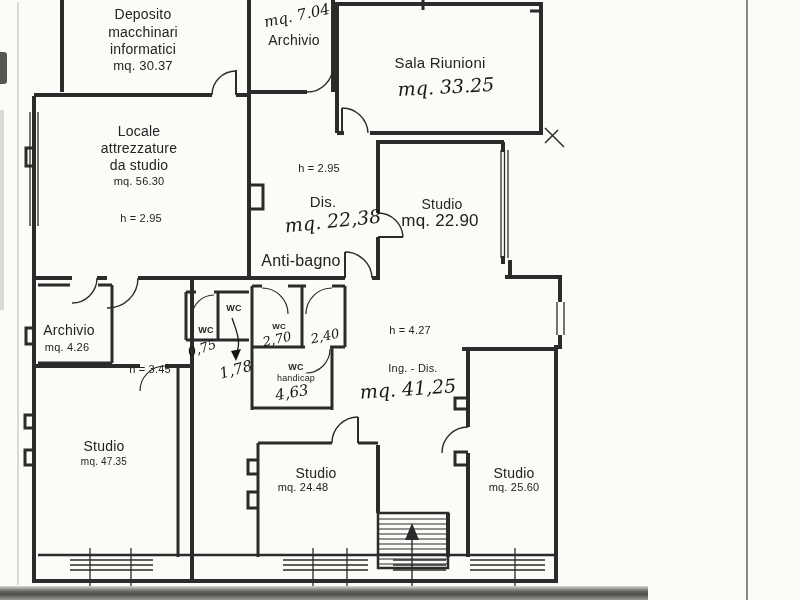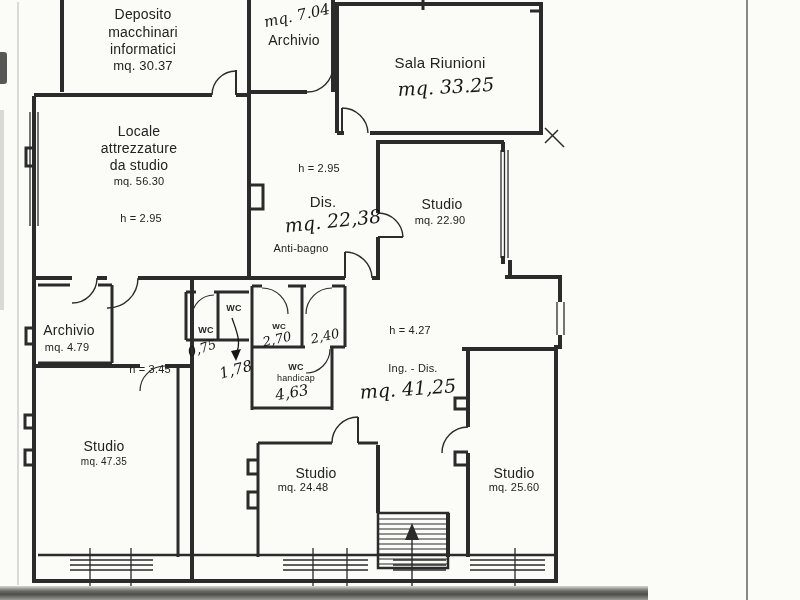--- a/index.html
+++ b/index.html
@@ -154,26 +154,26 @@
   <div class="lbl p" style="left:139px;top:148px;font-size:14px">attrezzature</div>
   <div class="lbl p" style="left:139px;top:165px;font-size:14px">da studio</div>
   <div class="lbl p" style="left:139px;top:181px;font-size:11px">mq. 56.30</div>
   <div class="lbl p" style="left:141px;top:218px;font-size:11px">h = 2.95</div>
 
   <div class="lbl p" style="left:319px;top:168px;font-size:11px">h = 2.95</div>
   <div class="lbl p" style="left:323px;top:201px;font-size:15px">Dis.</div>
   <div class="lbl hw" style="left:333px;top:221px;font-size:19px;transform:translate(-50%,-50%) rotate(-6deg)">mq. 22,38</div>
 
   <div class="lbl p" style="left:442px;top:204px;font-size:14px">Studio</div>
-  <div class="lbl p" style="left:440px;top:220px;font-size:11px">mq. 22.90</div>
-
-  <div class="lbl p" style="left:301px;top:248px;font-size:11px">Anti-bagno</div>
+  <div class="lbl p" style="left:440px;top:220px;font-size:17px">mq. 22.90</div>
+
+  <div class="lbl p" style="left:301px;top:261px;font-size:16px">Anti-bagno</div>
 
   <div class="lbl p" style="left:69px;top:330px;font-size:14px">Archivio</div>
-  <div class="lbl p" style="left:67px;top:347px;font-size:11px">mq. 4.79</div>
+  <div class="lbl p" style="left:67px;top:347px;font-size:11px">mq. 4.26</div>
 
   <div class="lbl p" style="left:150px;top:369px;font-size:11px">h = 3.45</div>
 
   <div class="lbl p" style="left:206px;top:330px;font-size:9px;font-weight:bold">WC</div>
   <div class="lbl p" style="left:234px;top:308px;font-size:9px;font-weight:bold">WC</div>
   <div class="lbl hw" style="left:202px;top:348px;font-size:13px;transform:translate(-50%,-50%) rotate(-18deg)">0,75</div>
   <div class="lbl hw" style="left:236px;top:370px;font-size:15px;transform:translate(-50%,-50%) rotate(-15deg)">1,78</div>
 
   <div class="lbl p" style="left:279px;top:327px;font-size:8px;font-weight:bold">WC</div>
   <div class="lbl hw" style="left:277px;top:339px;font-size:13px;transform:translate(-50%,-50%) rotate(-12deg)">2,70</div>

